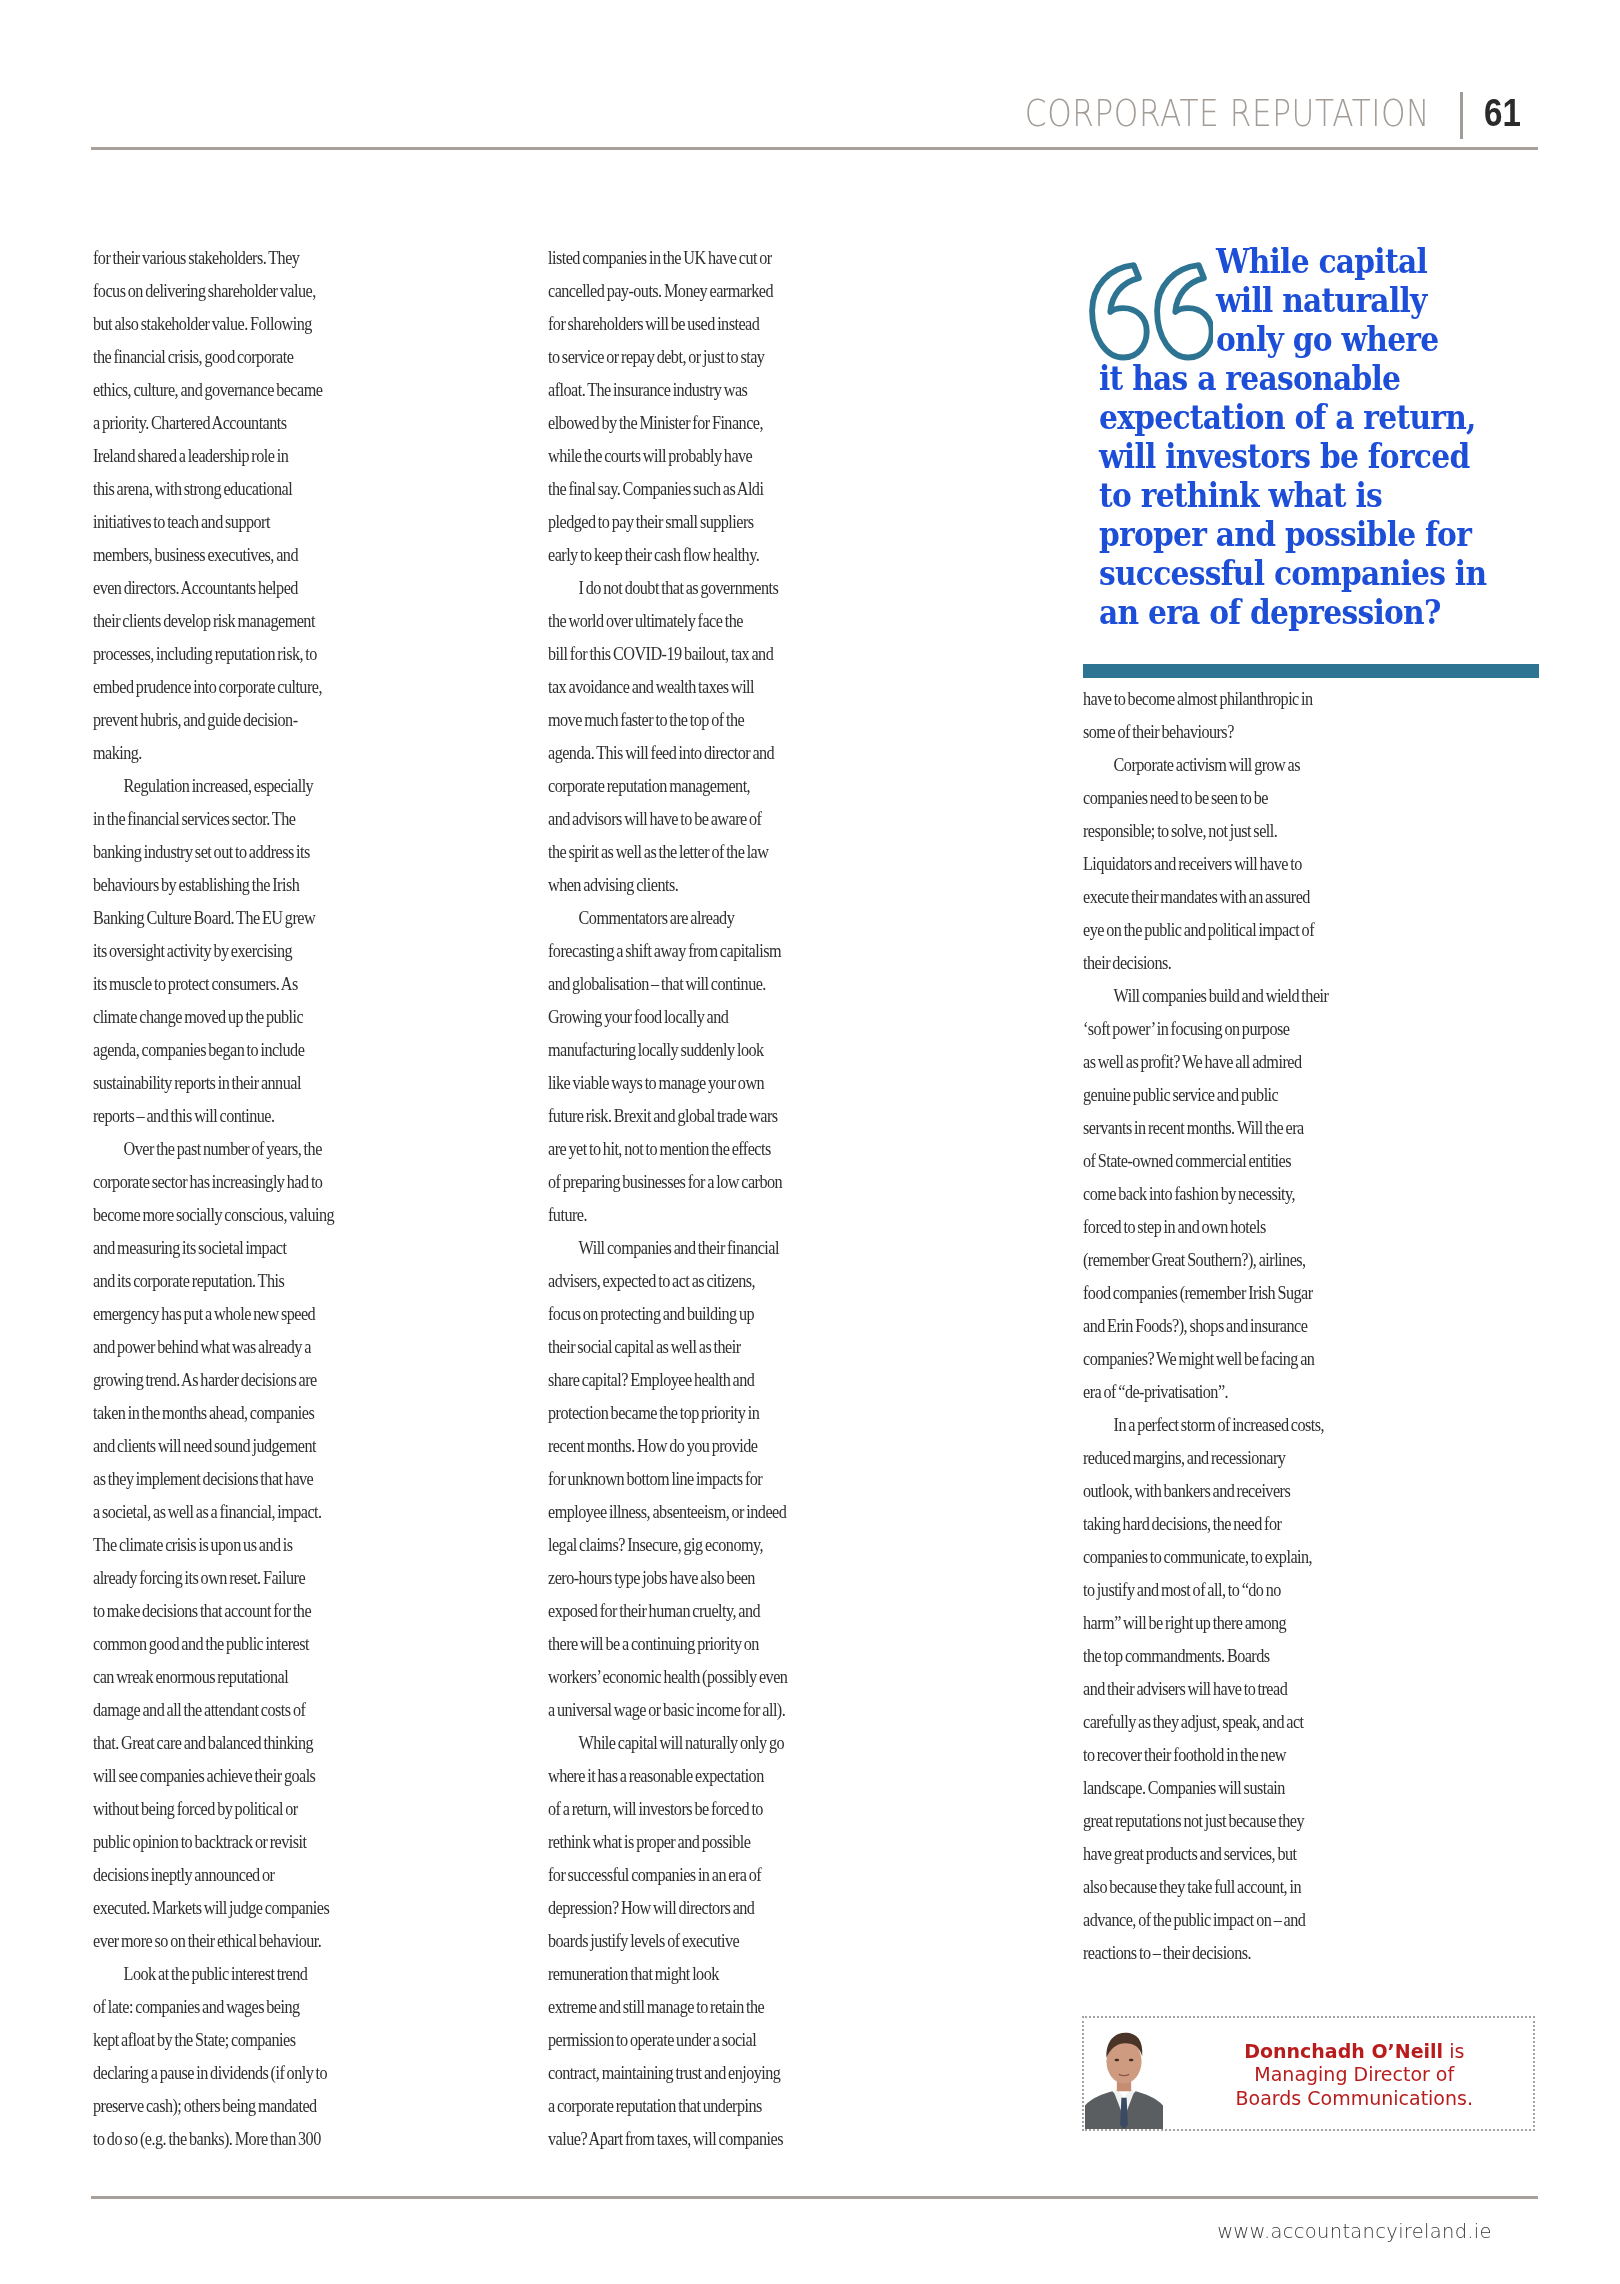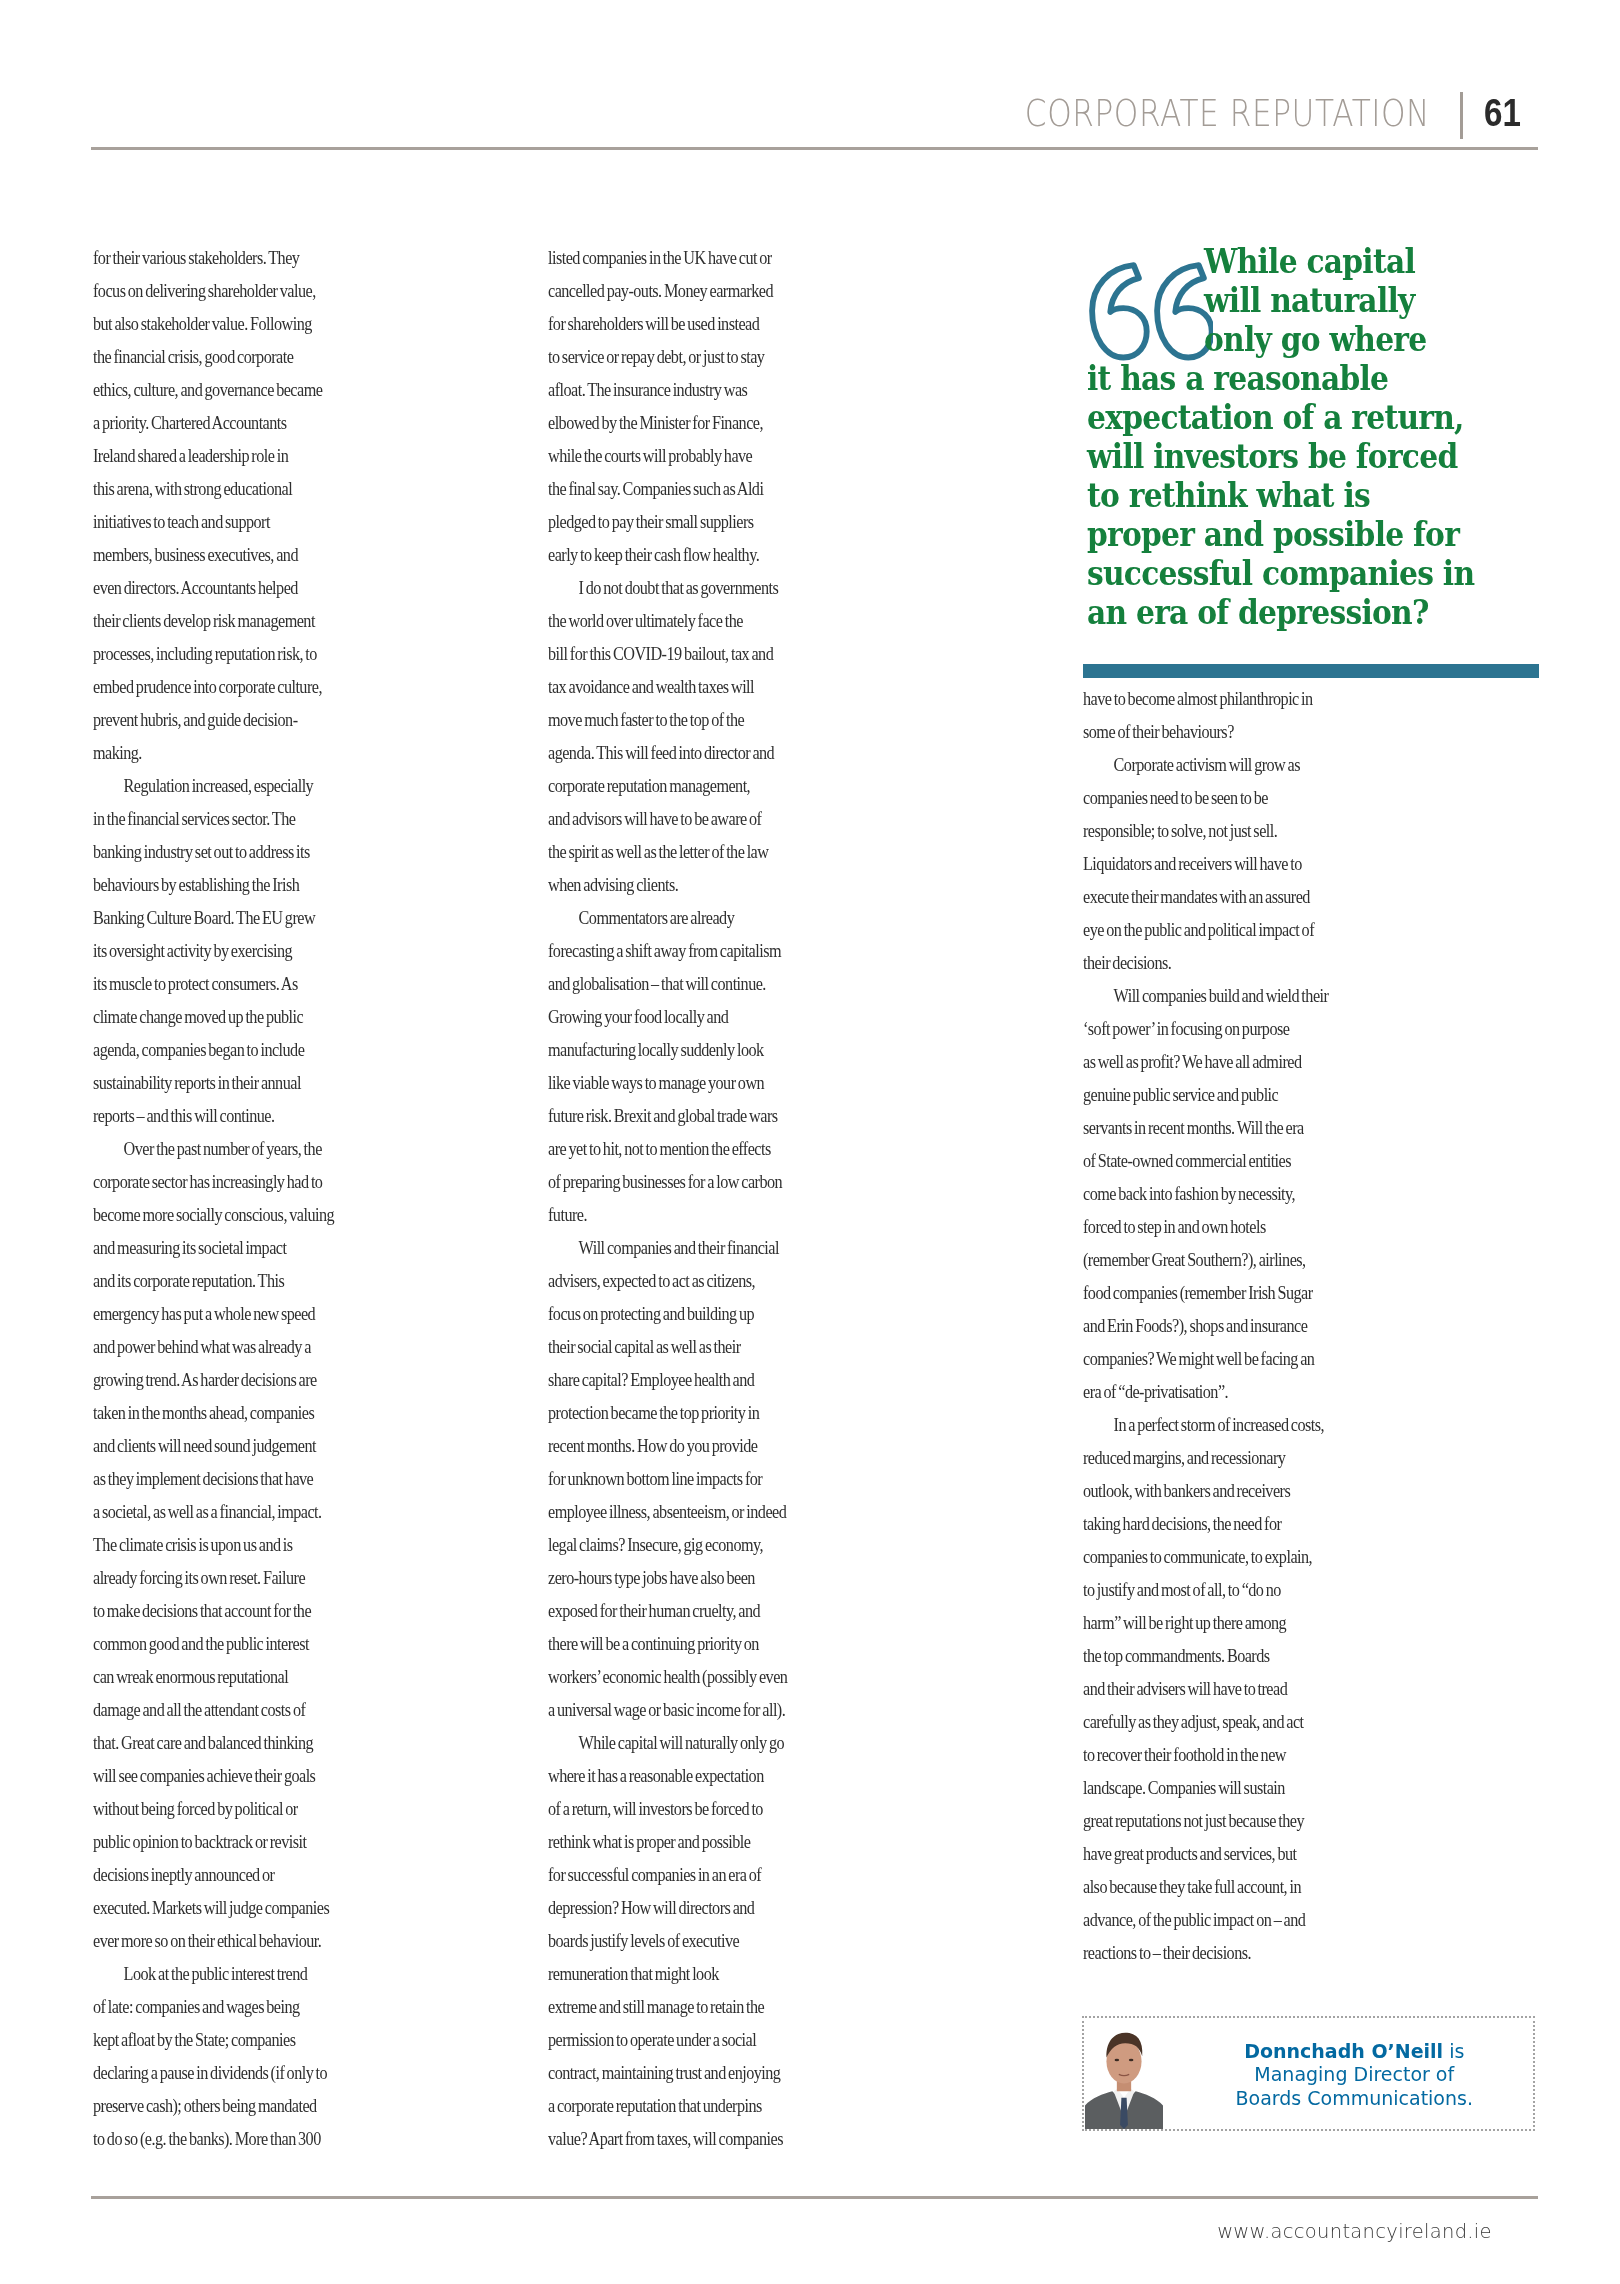--- a/index.html
+++ b/index.html
@@ -17,31 +17,31 @@
   .col { position: absolute; top: 242px; font-family: Liberation Serif, serif; font-size: 18px;
     line-height: 33px; color: #2f2f2f; letter-spacing: -0.6px; word-spacing: -1.3px; }
   .col .ln { display: block; white-space: nowrap; transform: scaleX(0.9); transform-origin: left center; height: 33px; }
   .col .ln.indent { padding-left: 34px; }
   #col1 { left: 93px; width: 469px; }
   #col2 { left: 548px; width: 469px; }
   #col3 { left: 1083px; width: 469px; top: 683px; }
 
   .pq { position: absolute; left: 1083px; top: 242px; width: 456px; height: 443px; }
   .pq-mark { position: absolute; left: 0px; top: 18px; width: 130px; height: 104px; }
-  .pq-text { position: absolute; left: 4px; top: 0; width: 456px; font-family: "DejaVu Serif", serif;
-    font-weight: 700; font-size: 33px; line-height: 39px; color: #15803d; letter-spacing: -0.8px; }
+  .pq-text { position: absolute; left: 16px; top: 0; width: 456px; font-family: "DejaVu Serif", serif;
+    font-weight: 700; font-size: 33px; line-height: 39px; color: #1d4ed8; letter-spacing: -0.8px; }
   .pq-text .ln { display: block; white-space: nowrap; transform: scaleX(0.9); transform-origin: left center; height: 39px; }
   .pq-text .ln.inset { padding-left: 130px; }
   .pq-bar { position: absolute; left: 0; top: 422px; width: 456px; height: 14.3px; background: #2c7491; }
 
   .author { position: absolute; left: 1082px; top: 2016px; width: 453px; height: 115px;
     border: 2px dotted #a3a3a3; box-sizing: border-box; background: #fff; }
   .author-photo { position: absolute; left: 1.3px; top: 2.6px; width: 78px; height: 108px; overflow: hidden; }
   .author-text { position: absolute; left: 98px; right: 6.5px; top: 22px; text-align: center;
-    font-family: "DejaVu Sans", sans-serif; font-size: 19px; line-height: 23.4px; color: #0369a1; }
+    font-family: "DejaVu Sans", sans-serif; font-size: 19px; line-height: 23.4px; color: #b91c1c; }
   .author-text .name { font-weight: 700; }
   .footer-url { position: absolute; left: 1172px; width: 365px; top: 2220px; text-align: center;
     font-family: "DejaVu Sans", sans-serif; font-weight: 300; font-size: 19.5px; color: #3a3a3a; letter-spacing: 0.3px; }
 </style>
 </head>
 <body>
 
 <div class="hdr-section">CORPORATE REPUTATION</div>
 <div class="hdr-divider"></div>
 <div class="hdr-page">61</div>

